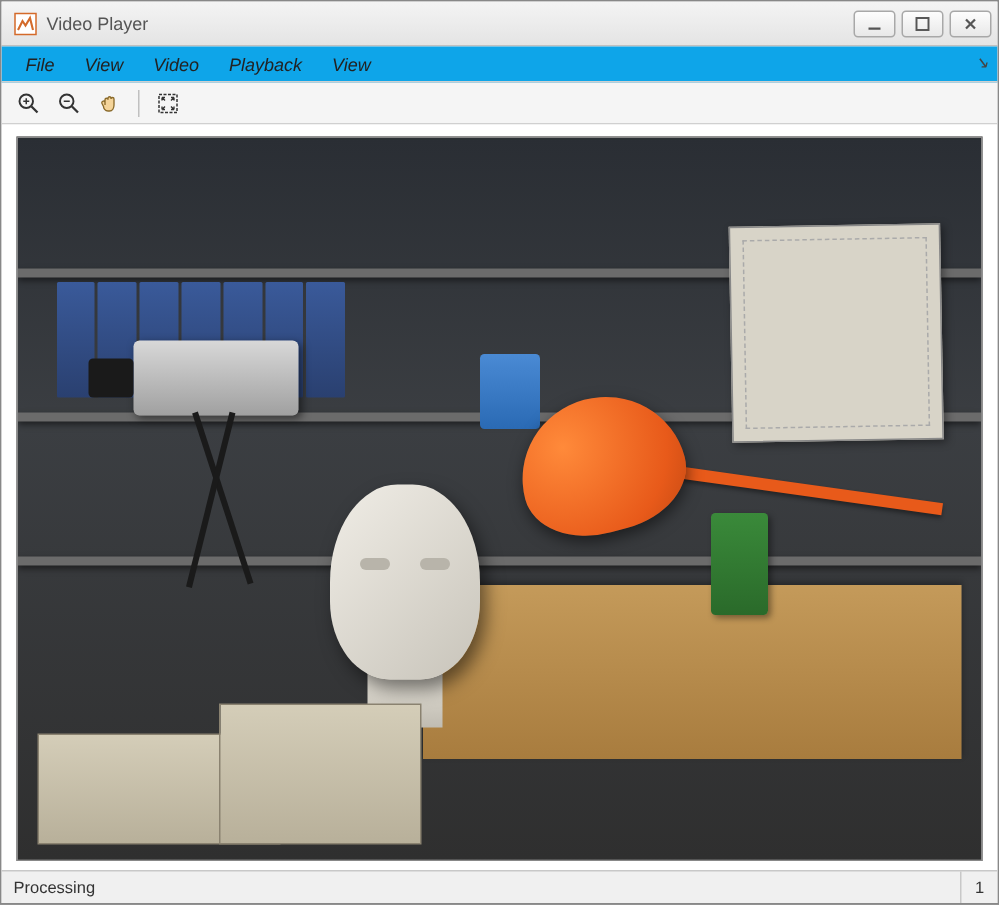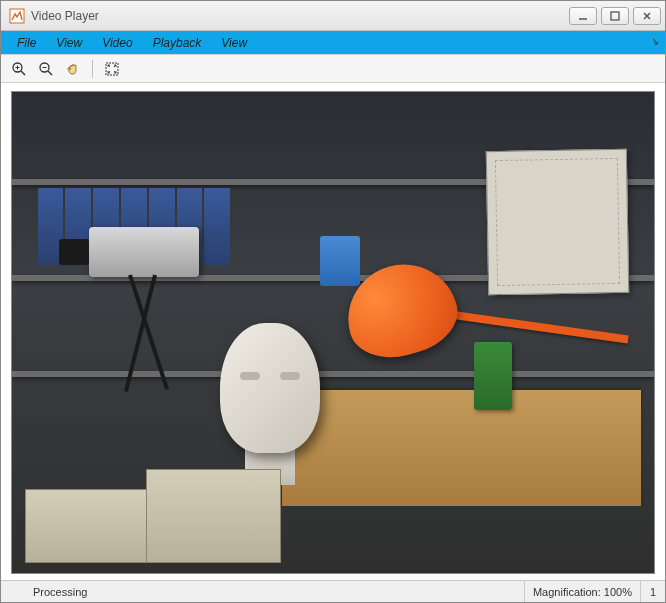--- a/index.html
+++ b/index.html
@@ -127,21 +127,20 @@
   .can2{position:absolute;left:48%;top:30%;width:40px;height:50px;background:linear-gradient(#4a8ad4,#2a6ab4);border-radius:3px;}
 
   .statusbar {
     height: 22px;
     background: #f0f0f0;
     border-top: 1px solid #c8c8c8;
     display: flex;
     align-items: stretch;
     font-size: 11px;
     color: #333;
-    padding-left: 24px;
   }
   .status-cell {
     padding: 3px 8px;
     border-right: 1px solid #c8c8c8;
     display: flex; align-items: center;
     white-space: nowrap;
   }
   .status-cell.grow { flex: 1; border-right: 1px solid #c8c8c8; }
   .status-cell:last-child { border-right: none; min-width: 24px; justify-content: center;}
 </style>
@@ -245,18 +244,14 @@
       <div class="boxes">
           <div class="box b1"></div>
           <div class="box b2"></div>
         </div>
     </div>
   </div>
 </div>
 
 <div class="statusbar">
   <div class="status-cell grow">Processing</div>
-  <div class="status-cell">
-    <span>Magnification:</span>&nbsp;
-    <span>100%</span>
-  </div>
   <div class="status-cell">1</div>
 </div>
 
 </body></html>

